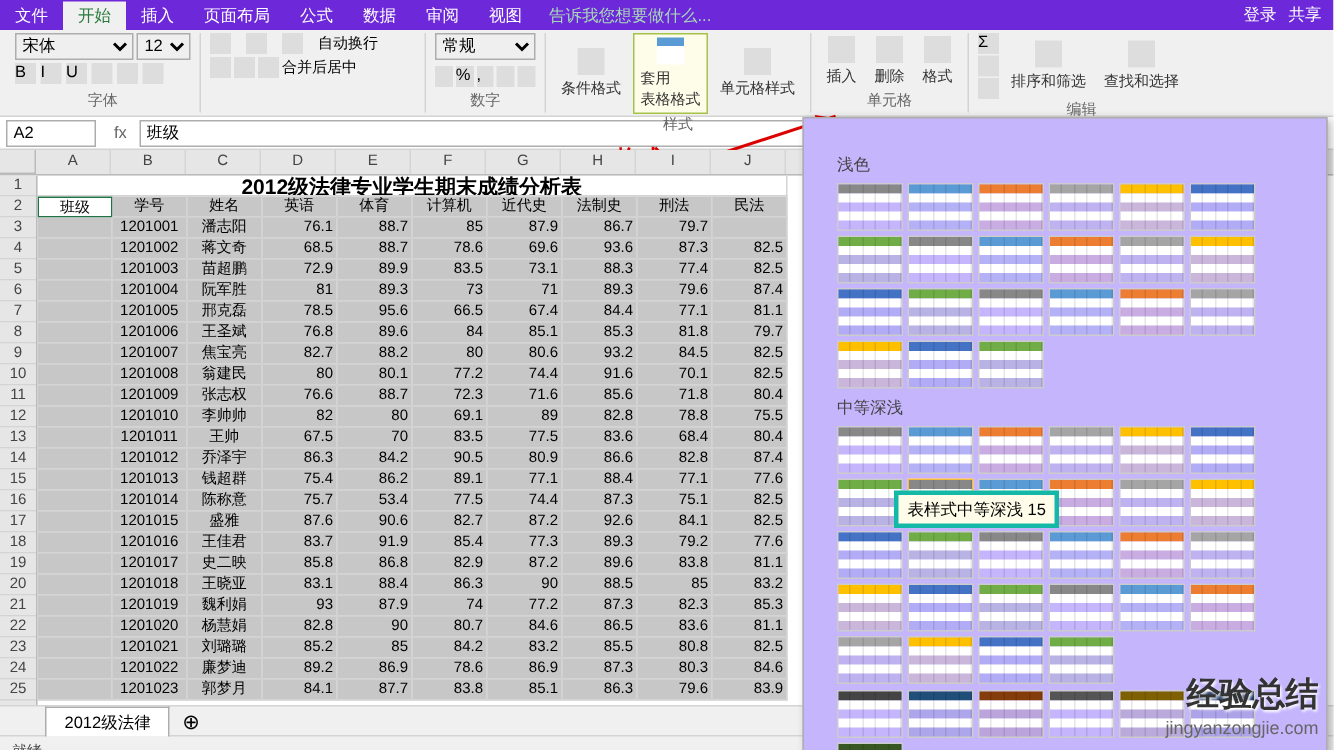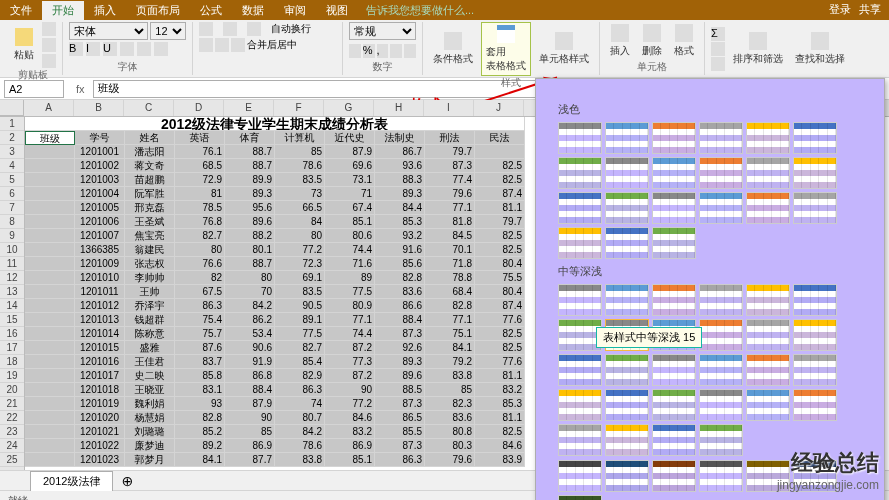--- a/index.html
+++ b/index.html
@@ -1,17 +1,17 @@
 <!DOCTYPE html>
 <html><head>
 <meta charset="utf-8">
 <style>
 * { margin: 0; padding: 0; box-sizing: border-box; font-family: "Microsoft YaHei", sans-serif; }
 body { background: #fff; font-size: 11px; overflow: hidden; }
-.titlebar { background: #a16207; height: 20px; display: flex; align-items: center; }
+.titlebar { background: #6d28d9; height: 20px; display: flex; align-items: center; }
 .tab { padding: 2px 10px; color: #fff; font-size: 11px; }
 .tab.active { background: #f0f0f0; color: #2a7c3e; }
 .ribbon { background: #f0f0f0; height: 58px; border-bottom: 1px solid #d4d4d4; display: flex; padding: 2px 4px; position: relative; }
 .ribbon-group { border-right: 1px solid #d4d4d4; padding: 0 6px; display: flex; flex-direction: column; justify-content: space-between; }
 .ribbon-label { font-size: 10px; color: #666; text-align: center; padding-bottom: 1px; }
 .ribbon-controls { display: flex; gap: 4px; align-items: center; flex: 1; }
 .ribbon-btn { display: flex; flex-direction: column; align-items: center; padding: 2px 4px; font-size: 10px; color: #333; gap: 2px; }
 .ribbon-btn.active { border: 1px solid #a5c249; background: #fdfde9; }
 .ribbon-icon { width: 18px; height: 18px; background: #ddd; display: inline-block; }
 .ribbon-icon-sm { width: 14px; height: 14px; background: #ddd; display: inline-block; }
@@ -39,21 +39,21 @@
 .dropdown-panel { position: absolute; right: 4px; top: 78px; width: 350px; background: #c4b5fd; border: 1px solid #adadad; box-shadow: 2px 2px 6px rgba(0,0,0,0.3); padding: 20px; z-index: 100; }
 .style-section-title { font-size: 11px; color: #444; padding: 3px 2px; }
 .style-grid { display: flex; flex-wrap: wrap; gap: 3px; padding: 2px; }
 .style-thumb { width: 44px; height: 32px; border: 1px solid #ccc; display: flex; flex-direction: column; cursor: pointer; }
 .style-thumb.hover { border: 1px solid #f5ba42; background: #fdfde9; }
 .thumb-row { flex: 1; display: flex; }
 .thumb-cell { flex: 1; border-right: 1px solid rgba(0,0,0,0.1); }
 .thumb-header { height: 6px; display: flex; }
 .dropdown-footer { border-top: 1px solid #ddd; margin-top: 4px; padding: 4px 2px; }
 .footer-item { padding: 3px 4px; font-size: 11px; display: flex; align-items: center; gap: 6px; }
-.tooltip { position: absolute; background: #fffde9; border: 1px solid #14b8a6; padding: 2px 6px; font-size: 11px; z-index: 200; }
+.tooltip { position: absolute; background: #fffde9; border: 3px solid #14b8a6; padding: 2px 6px; font-size: 11px; z-index: 200; }
 .sheet-tabs { height: 20px; background: #f0f0f0; border-top: 1px solid #d4d4d4; display: flex; align-items: center; padding-left: 30px; }
 .sheet-tab { padding: 2px 12px; background: #fff; border: 1px solid #adadad; border-bottom: none; font-size: 11px; }
 .statusbar { height: 20px; background: #f0f0f0; border-top: 1px solid #d4d4d4; display: flex; align-items: center; font-size: 10px; color: #444; padding: 0 8px; justify-content: space-between; }
 .status-section { display: flex; gap: 16px; }
 .watermark { position: absolute; right: 10px; bottom: 22px; font-size: 22px; font-weight: bold; color: #333; text-shadow: 1px 1px 2px #fff; z-index: 300; }
 .watermark-url { position: absolute; right: 10px; bottom: 8px; font-size: 12px; color: #666; z-index: 300; }
 .login-area { position: absolute; right: 8px; top: 2px; color: #fff; font-size: 11px; display: flex; gap: 8px; align-items: center; }
 .tell-me { color: #a8d8b9; font-size: 11px; padding: 0 8px; }
 </style>
 </head>
@@ -69,34 +69,20 @@
   <div class="tab">审阅</div>
   <div class="tab">视图</div>
   <span class="tell-me">告诉我您想要做什么...</span>
   <div class="login-area">
     <span>登录</span>
     <span>共享</span>
   </div>
 </div>
 
 <div class="ribbon">
-  <div class="ribbon-group">
-    <div class="ribbon-controls">
-      <div class="ribbon-btn">
-        <span class="ribbon-icon" style="background:#f5d97a"></span>
-        <span>粘贴</span>
-      </div>
-      <div style="display:flex;flex-direction:column;gap:2px">
-        <span class="ribbon-icon-sm"></span>
-        <span class="ribbon-icon-sm"></span>
-        <span class="ribbon-icon-sm"></span>
-      </div>
-    </div>
-    <div class="ribbon-label">剪贴板</div>
-  </div>
   <div class="ribbon-group" style="width:130px">
     <div class="ribbon-controls" style="flex-direction:column;align-items:stretch;gap:2px">
       <div style="display:flex;gap:2px">
         <select class="font-select" style="width:80px"><option>宋体</option></select>
         <select class="font-select" style="width:36px"><option>12</option></select>
       </div>
       <div style="display:flex;gap:3px">
         <span class="ribbon-icon-sm">B</span>
         <span class="ribbon-icon-sm">I</span>
         <span class="ribbon-icon-sm">U</span>
@@ -180,20 +166,21 @@
       </div>
       <div class="ribbon-btn">
           <span class="ribbon-icon"></span>
           <span>排序和筛选</span>
         </div>
       <div class="ribbon-btn">
           <span class="ribbon-icon"></span>
           <span>查找和选择</span>
         </div>
     </div>
+    <div class="ribbon-label">编辑</div>
   </div>
 </div>
 
 <div class="namebox-row">
   <input class="namebox" value="A2" style="">
   <span class="fx-label">fx</span>
   <input class="formula-bar" value="班级" style="">
 </div>
 
 <div class="annotation" style="left:410px;top:96px">格式</div>
@@ -339,21 +326,21 @@
             <div class="cell sel">82.7</div>
             <div class="cell sel">88.2</div>
             <div class="cell sel">80</div>
             <div class="cell sel">80.6</div>
             <div class="cell sel">93.2</div>
             <div class="cell sel">84.5</div>
             <div class="cell sel">82.5</div>
           </div>
           <div class="data-row">
             <div class="cell sel txt"></div>
-            <div class="cell sel txt">1366385</div>
+            <div class="cell sel txt">1201008</div>
             <div class="cell sel txt">翁建民</div>
             <div class="cell sel">80</div>
             <div class="cell sel">80.1</div>
             <div class="cell sel">77.2</div>
             <div class="cell sel">74.4</div>
             <div class="cell sel">91.6</div>
             <div class="cell sel">70.1</div>
             <div class="cell sel">82.5</div>
           </div>
           <div class="data-row">

